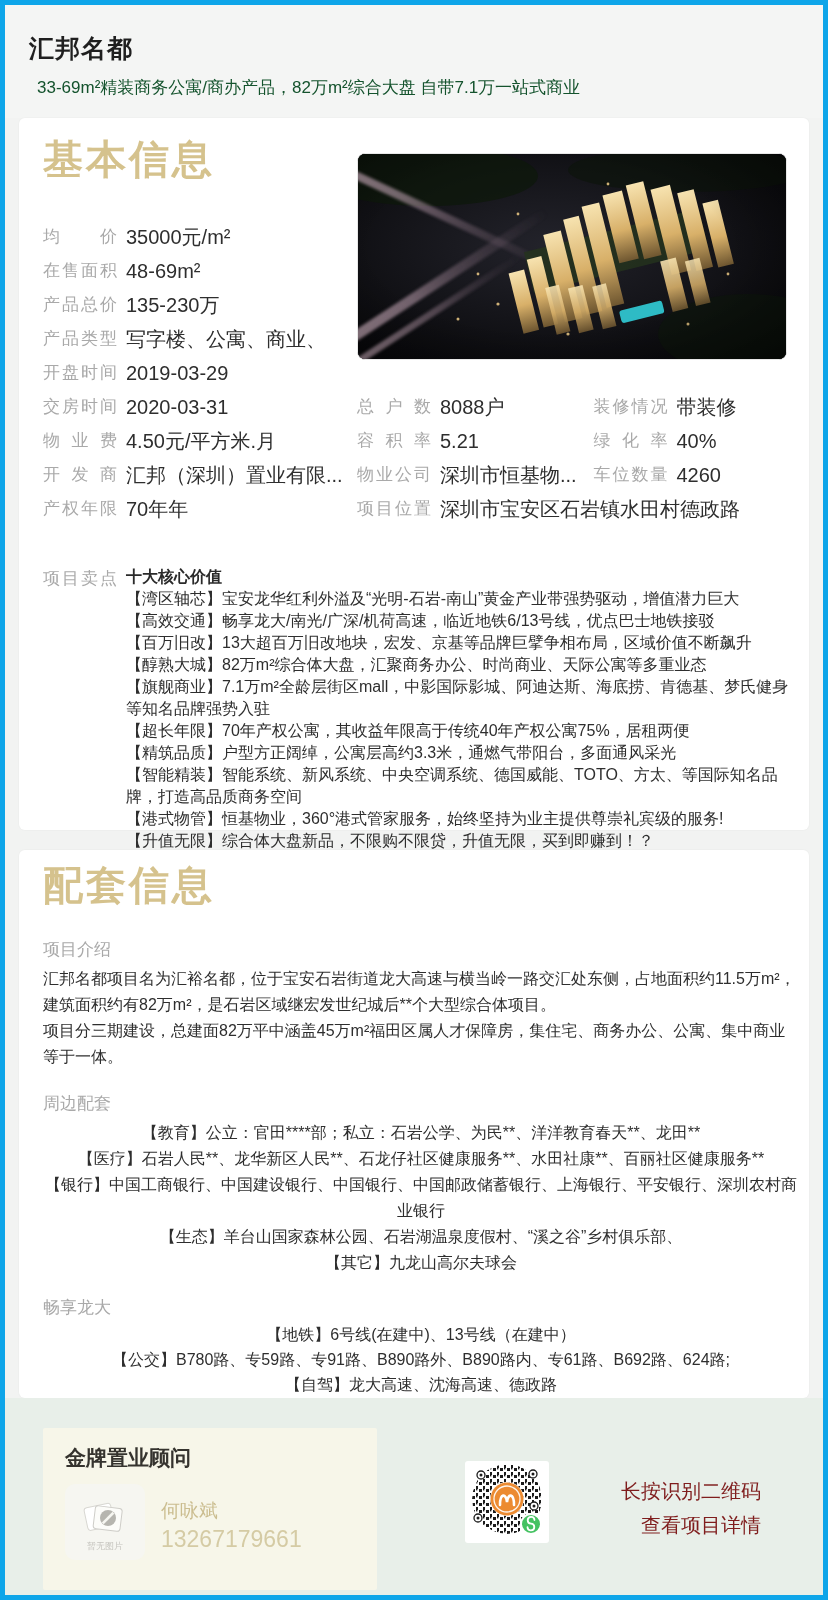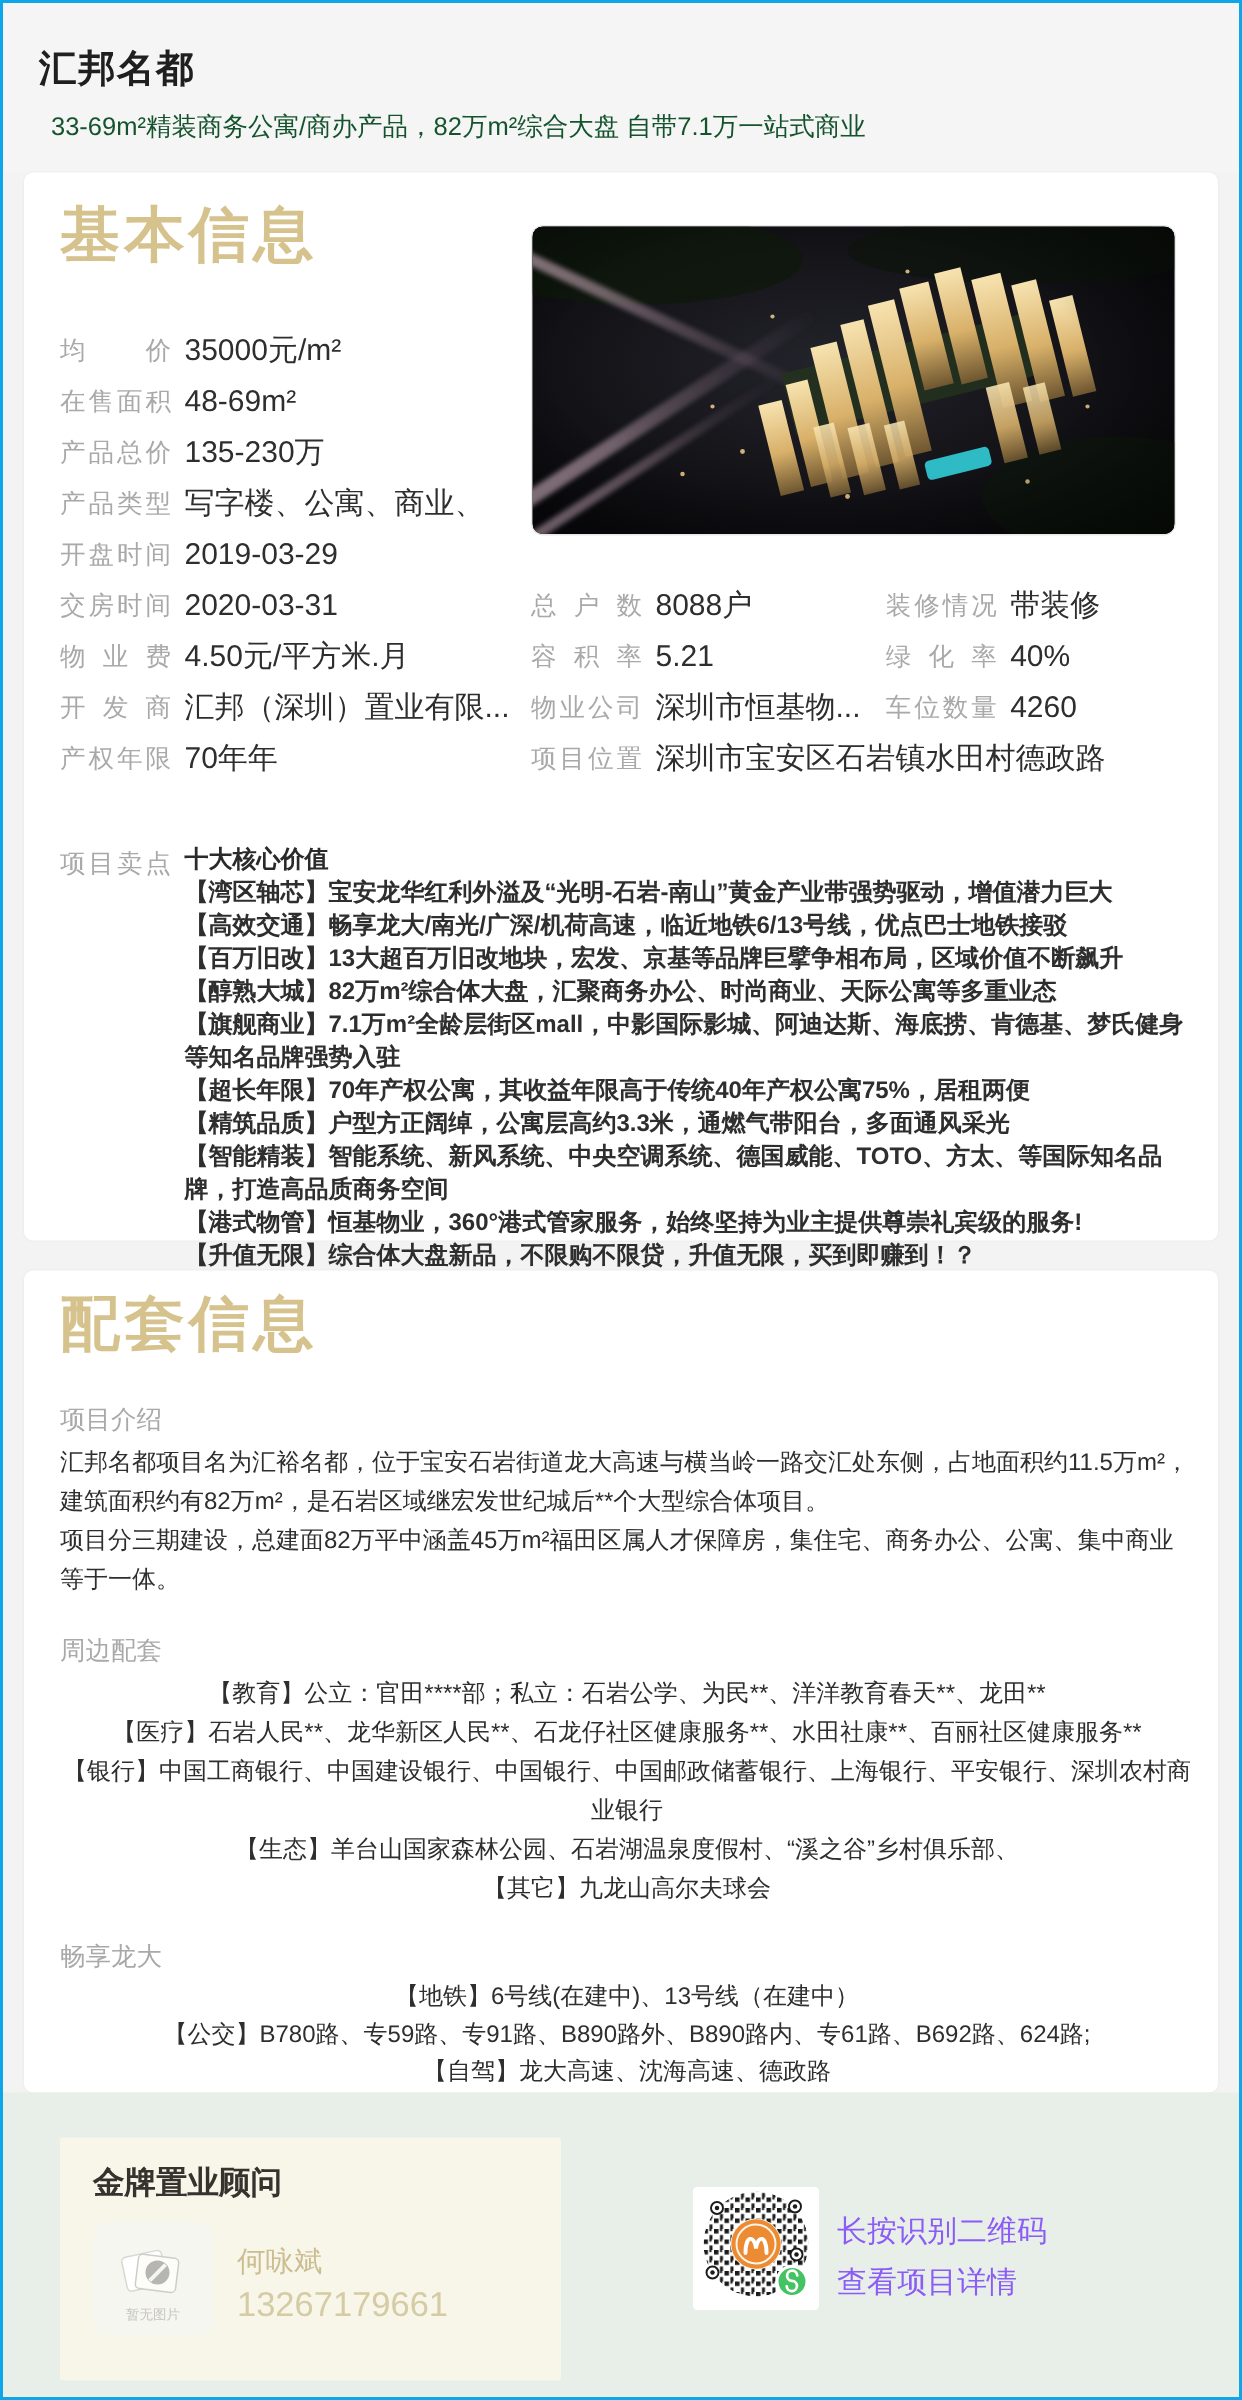--- a/index.html
+++ b/index.html
@@ -1,17 +1,17 @@
 <!DOCTYPE html>
 <html><head>
 <meta charset="utf-8">
 <style>
   html,body{margin:0;padding:0;background:#dfe3df;}
   .page{position:relative;width:828px;height:1600px;margin:0 auto;background:#f2f3f2;
-        border:2px solid #0ea5e9;box-sizing:border-box;overflow:hidden;
+        border:5px solid #0ea5e9;box-sizing:border-box;overflow:hidden;
         font-family:"Liberation Sans","DejaVu Sans",sans-serif;-webkit-font-smoothing:antialiased;}
   
   .hdr{height:113px;background:#f4f5f4;}
   .hdr-title{padding:27px 0 0 24px;font-size:25px;font-weight:700;color:#1f1f1f;letter-spacing:1px;}
   .hdr-sub{padding:11px 0 0 32px;font-size:17px;color:#14532d;}
   
   .card{position:relative;margin:0 14px;background:#ffffff;border-radius:6px;
         box-shadow:0 0 0 1px rgba(0,0,0,.015);}
   .card1{height:712px;}
   .card2{height:548px;margin-top:20px;}
@@ -23,39 +23,39 @@
   .row{height:34px;line-height:34px;white-space:nowrap;}
   .jlbl{display:inline-block;width:74px;text-align:justify;text-align-last:justify;
         color:#a9a9a9;font-size:17px;vertical-align:top;}
   .val{color:#2e2e2e;font-weight:500;font-size:20px;margin-left:9px;}
   .rrows{position:absolute;left:338px;top:272px;width:440px;}
   .pair{display:inline-block;vertical-align:top;}
   .pair.w1{width:232px;}
   .sell{position:absolute;left:24px;top:404px;display:flex;margin-top:44px;}
   .sell .jlbl{flex:none;margin-top:1px;}
   .sell-body{width:670px;margin-left:9px;color:#2e2e2e;}
-  .sell-body p{margin:0;font-size:16px;line-height:22px;font-weight:700;}
+  .sell-body p{margin:0;font-size:16px;line-height:22px;font-weight:400;}
   .sell-body p.st{font-weight:700;color:#2a2a2a;}
   
   .f-label{position:absolute;left:24px;font-size:17px;color:#a9a9a9;}
   .f-par{position:absolute;left:24px;width:756px;color:#2e2e2e;}
   .f-par p{margin:0;font-size:16px;line-height:26px;font-weight:500;}
   .f-list{position:absolute;left:24px;width:756px;color:#2e2e2e;text-align:center;}
   .f-list p{margin:0;font-size:16px;line-height:26px;font-weight:500;}
   .f-list.tight p{line-height:25px;}
   
   .ftr{position:relative;height:208px;background:#e8efe9;}
   .agent-card{position:absolute;left:38px;top:30px;width:334px;height:162px;background:#f7f6e9;border-radius:2px;}
   .agent-title{position:absolute;left:22px;top:16px;font-size:21px;font-weight:700;color:#35332e;}
   .avatar{position:absolute;left:22px;top:56px;width:80px;height:76px;}
   .agent-name{position:absolute;left:118px;top:70px;font-size:19px;font-weight:500;color:#cbbd8f;}
   .agent-phone{position:absolute;left:118px;top:98px;font-size:23px;color:#d5cba4;}
   .qr{position:absolute;left:460px;top:63px;width:84px;height:82px;}
-  .qr-tip{position:absolute;left:556px;top:76px;width:200px;text-align:left;
-          font-size:20px;line-height:34px;color:#8b5cf6;font-weight:500;}
+  .qr-tip{position:absolute;left:556px;top:76px;width:200px;text-align:right;
+          font-size:20px;line-height:34px;color:#7f1d1d;font-weight:500;}
 </style>
 </head>
 <body>
 
 <div class="page">
 
   <div class="hdr">
     <div class="hdr-title">汇邦名都</div>
     <div class="hdr-sub">33-69m²精装商务公寓/商办产品，82万m²综合大盘 自带7.1万一站式商业</div>
   </div>

